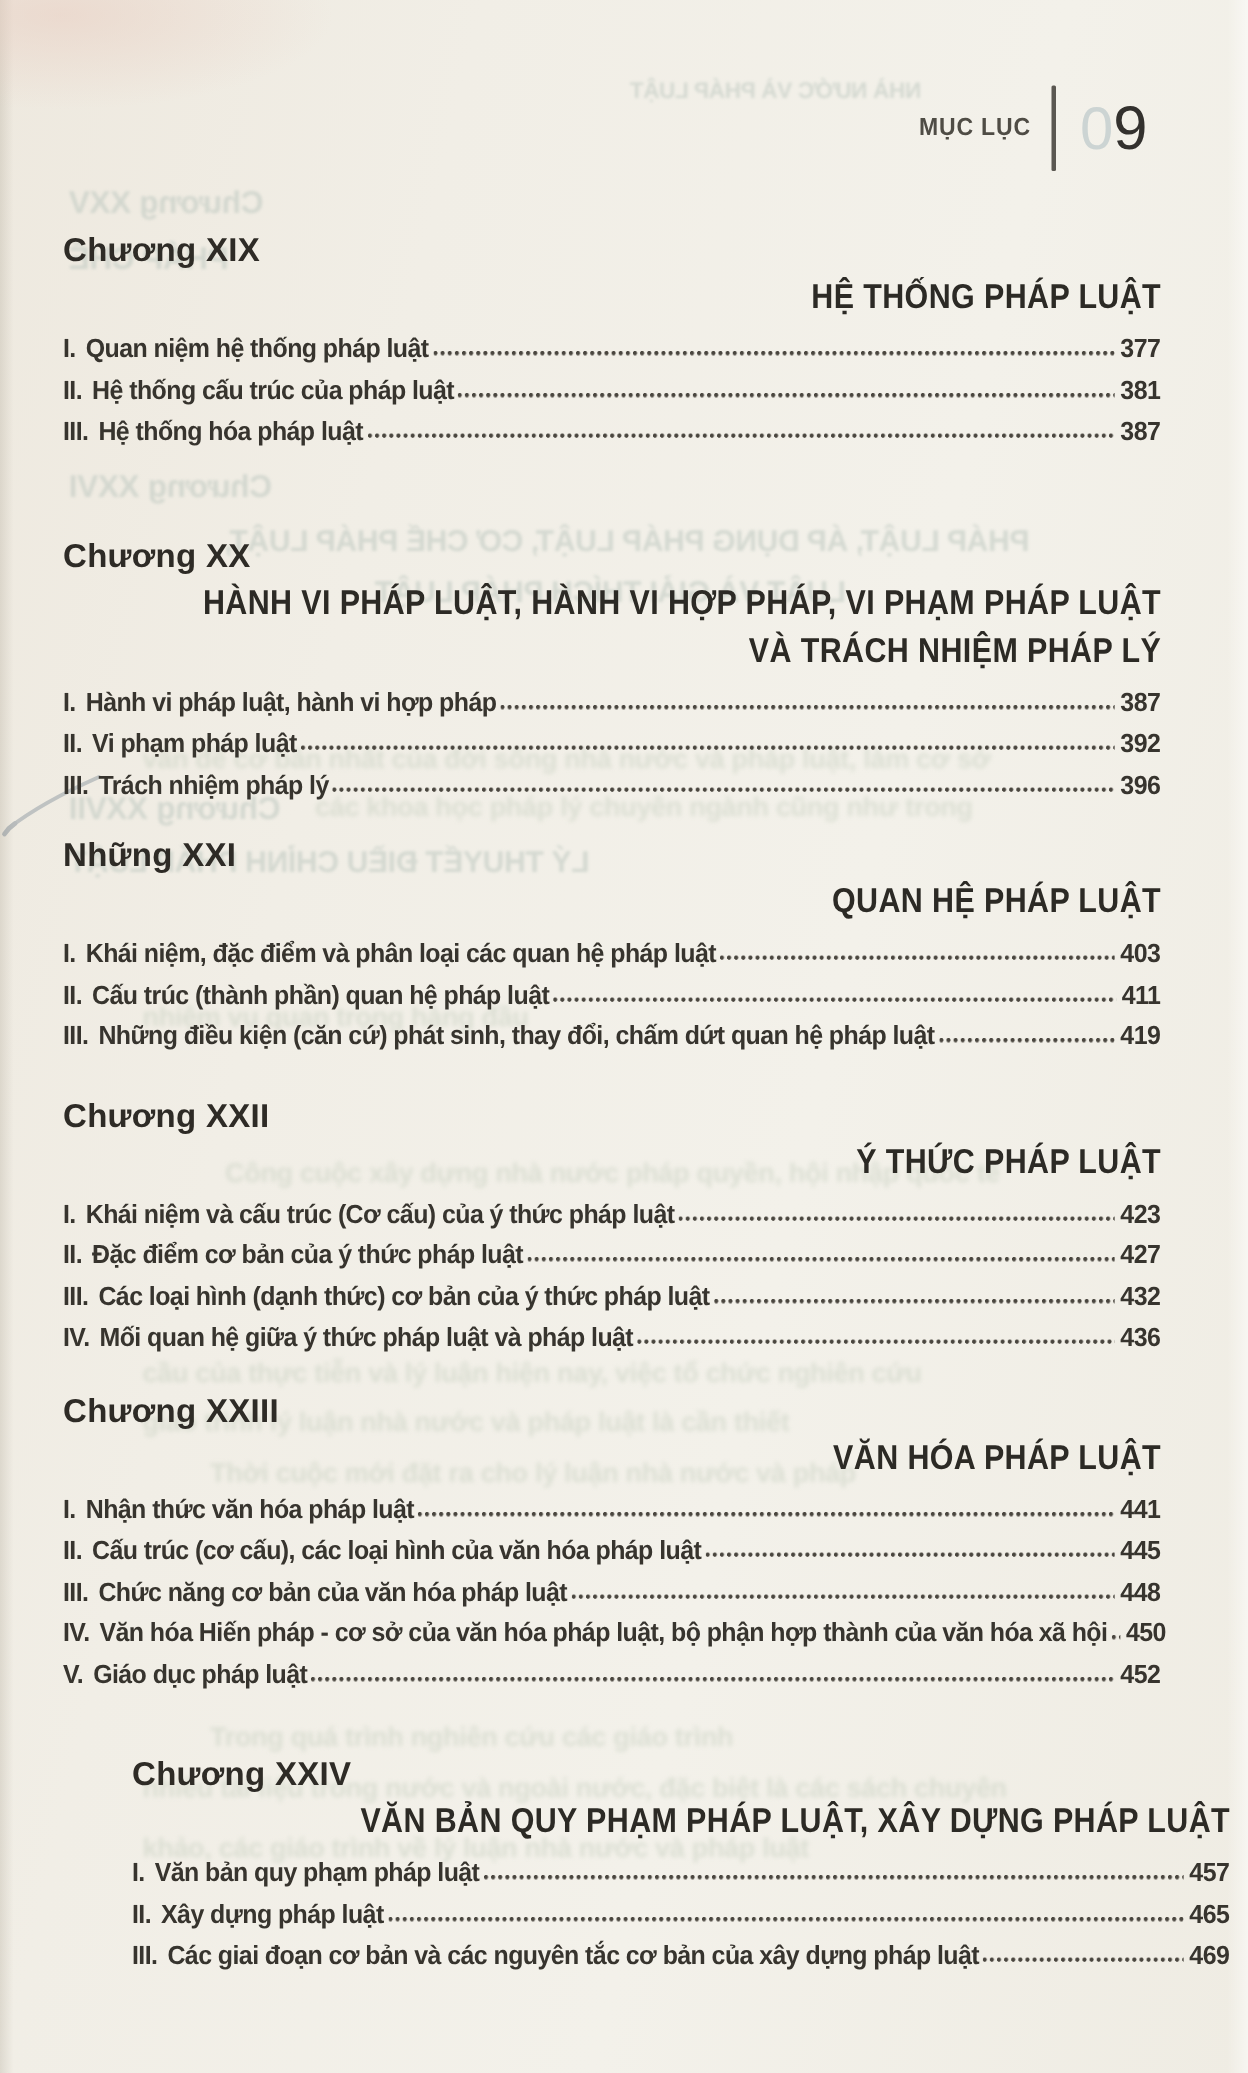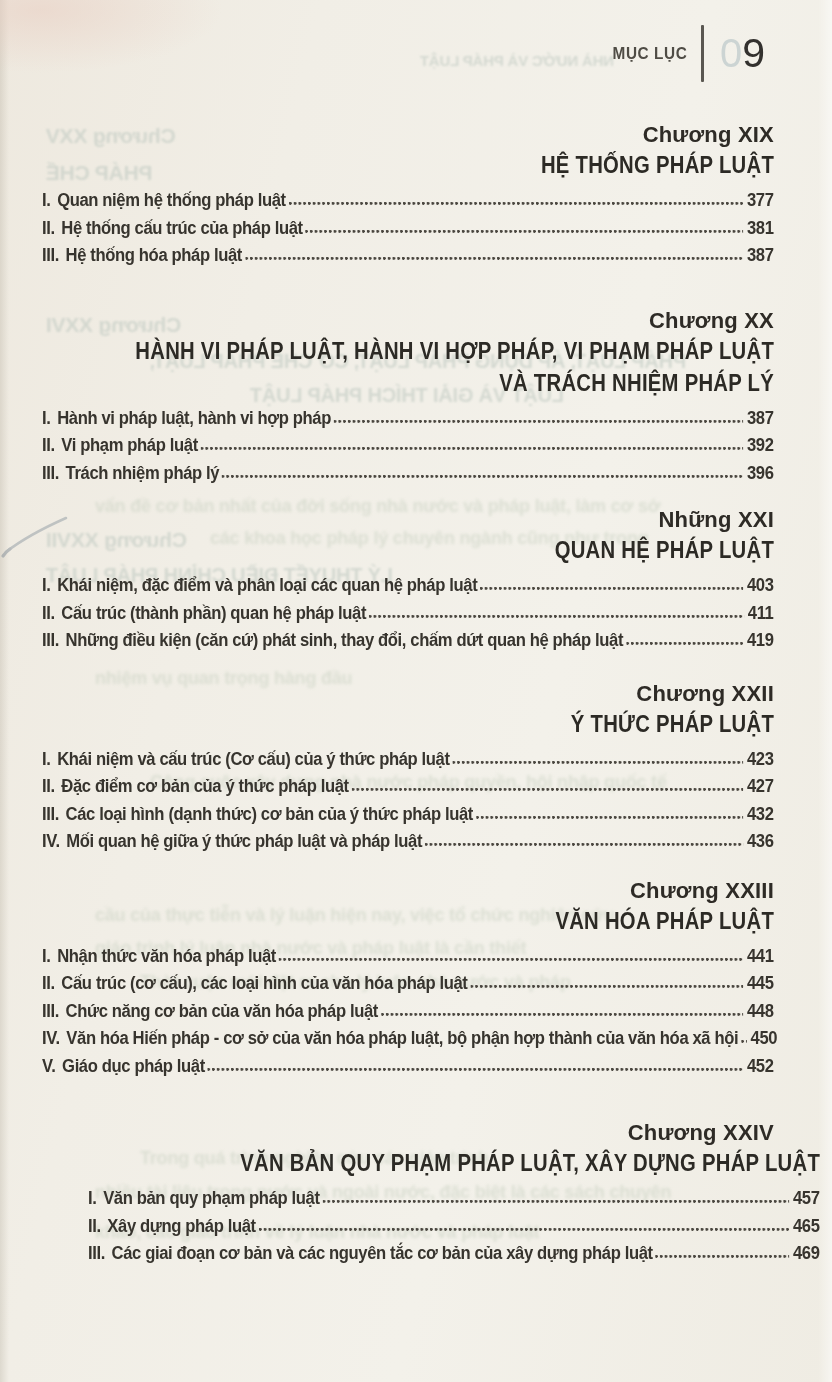--- a/index.html
+++ b/index.html
@@ -8,30 +8,30 @@
     font-family:"Liberation Sans",sans-serif;
     background:
       radial-gradient(ellipse 260px 90px at 40px 10px, rgba(232,205,193,.55), rgba(232,205,193,0) 70%),
       linear-gradient(to right, rgba(170,162,146,.28) 0px, rgba(170,162,146,0) 9px),
       linear-gradient(to left, rgba(255,255,255,.5) 0px, rgba(255,255,255,0) 14px),
       linear-gradient(103deg,#eee9df 0%, #f1eee6 28%, #f3f1ea 62%, #efece3 100%);
   }
   .page{position:relative;width:100%;height:100%;padding:22px 58px 0 42px;box-sizing:border-box;color:#34312b;}
 
   
-  .hdr{display:flex;justify-content:flex-end;align-items:center;height:62px;padding-right:10px;}
+  .hdr{display:flex;justify-content:flex-end;align-items:center;height:62px;padding-right:10px;margin-top:32px;}
   .running{font-size:16.5px;font-weight:700;letter-spacing:.6px;color:#4f4c45;transform:scaleX(.93);transform-origin:right center;}
   .hbar{width:3px;height:57px;background:#5a5751;margin:0 16px 0 14px;border-radius:1px;}
   .pgnum-wrap{display:flex;align-items:baseline;}
   .pg-ghost{font-size:40px;color:#ccd4d3;font-weight:400;}
   .pg-real{font-size:41px;color:#33312e;font-weight:500;letter-spacing:-1px;}
 
   
   .sec{position:relative;}
-  .ch-label{text-align:right;font-size:22px;font-weight:700;line-height:29px;color:#2e2b26;letter-spacing:.2px;}
+  .ch-label{font-size:22px;font-weight:700;line-height:29px;color:#2e2b26;letter-spacing:.2px;}
   .ch-title{width:830px;transform:scaleX(.882);transform-origin:left top;text-align:right;
             font-size:23px;font-weight:700;line-height:32px;letter-spacing:.3px;color:#2c2a25;}
   .entries{width:770px;transform:scaleX(.95);transform-origin:left top;margin-top:6px;}
   .entry{display:flex;align-items:baseline;font-size:17.5px;font-weight:700;letter-spacing:-.4px;
          line-height:27.5px;color:#37342e;white-space:nowrap;}
   .num{margin-right:7px;flex:0 0 auto;}
   .txt{flex:0 0 auto;}
   .leader{flex:1 1 auto;min-width:6px;height:3px;align-self:center;margin:6px 4px 0 3px;
           background-image:radial-gradient(circle at 1.4px 1.4px,#4a463f 1.25px,rgba(0,0,0,0) 1.65px);
           background-size:5px 3px;background-repeat:repeat-x;}
@@ -105,21 +105,21 @@
             <span class="pg">381</span>
           </div>
           <div class="entry">
             <span class="num">III.</span>
             <span class="txt">Hệ thống hóa pháp luật</span>
             <span class="leader"></span>
             <span class="pg">387</span>
           </div>
         </div>
       </section>
-      <section class="sec" style="margin-top: 36px;">
+      <section class="sec" style="margin-top: 54px;">
         <div class="ch-label">Chương XX</div>
         <div class="ch-title">
           <div>HÀNH VI PHÁP LUẬT, HÀNH VI HỢP PHÁP, VI PHẠM PHÁP LUẬT</div>
           <div>VÀ TRÁCH NHIỆM PHÁP LÝ</div>
         </div>
         <div class="entries">
           <div class="entry">
             <span class="num">I.</span>
             <span class="txt">Hành vi pháp luật, hành vi hợp pháp</span>
             <span class="leader"></span>

